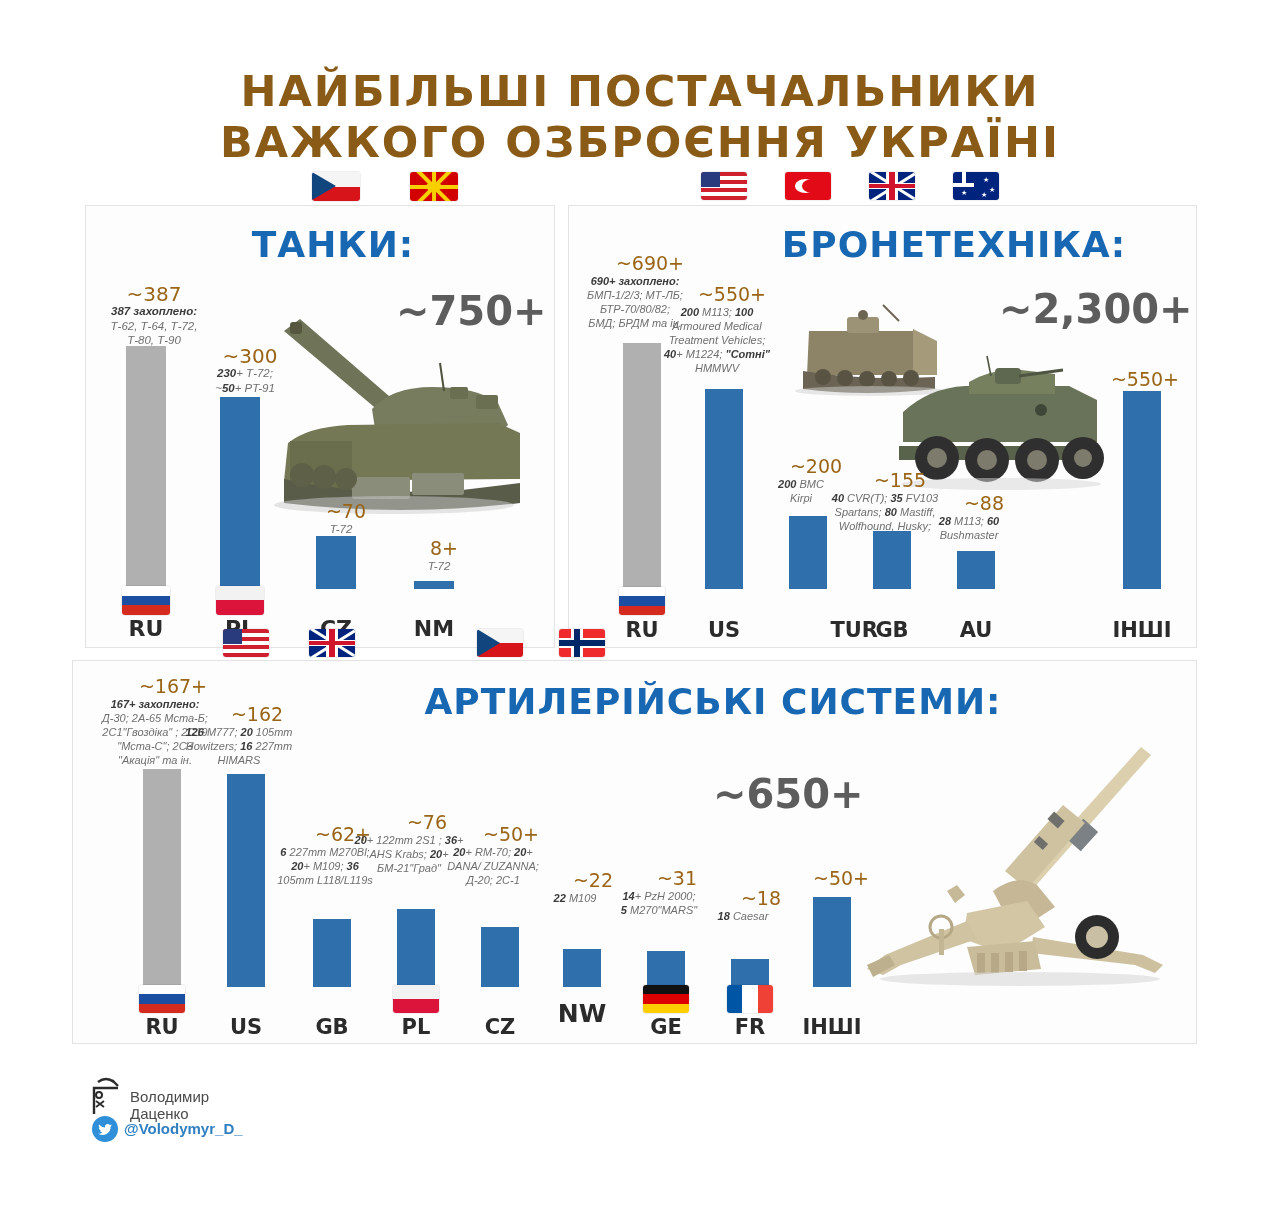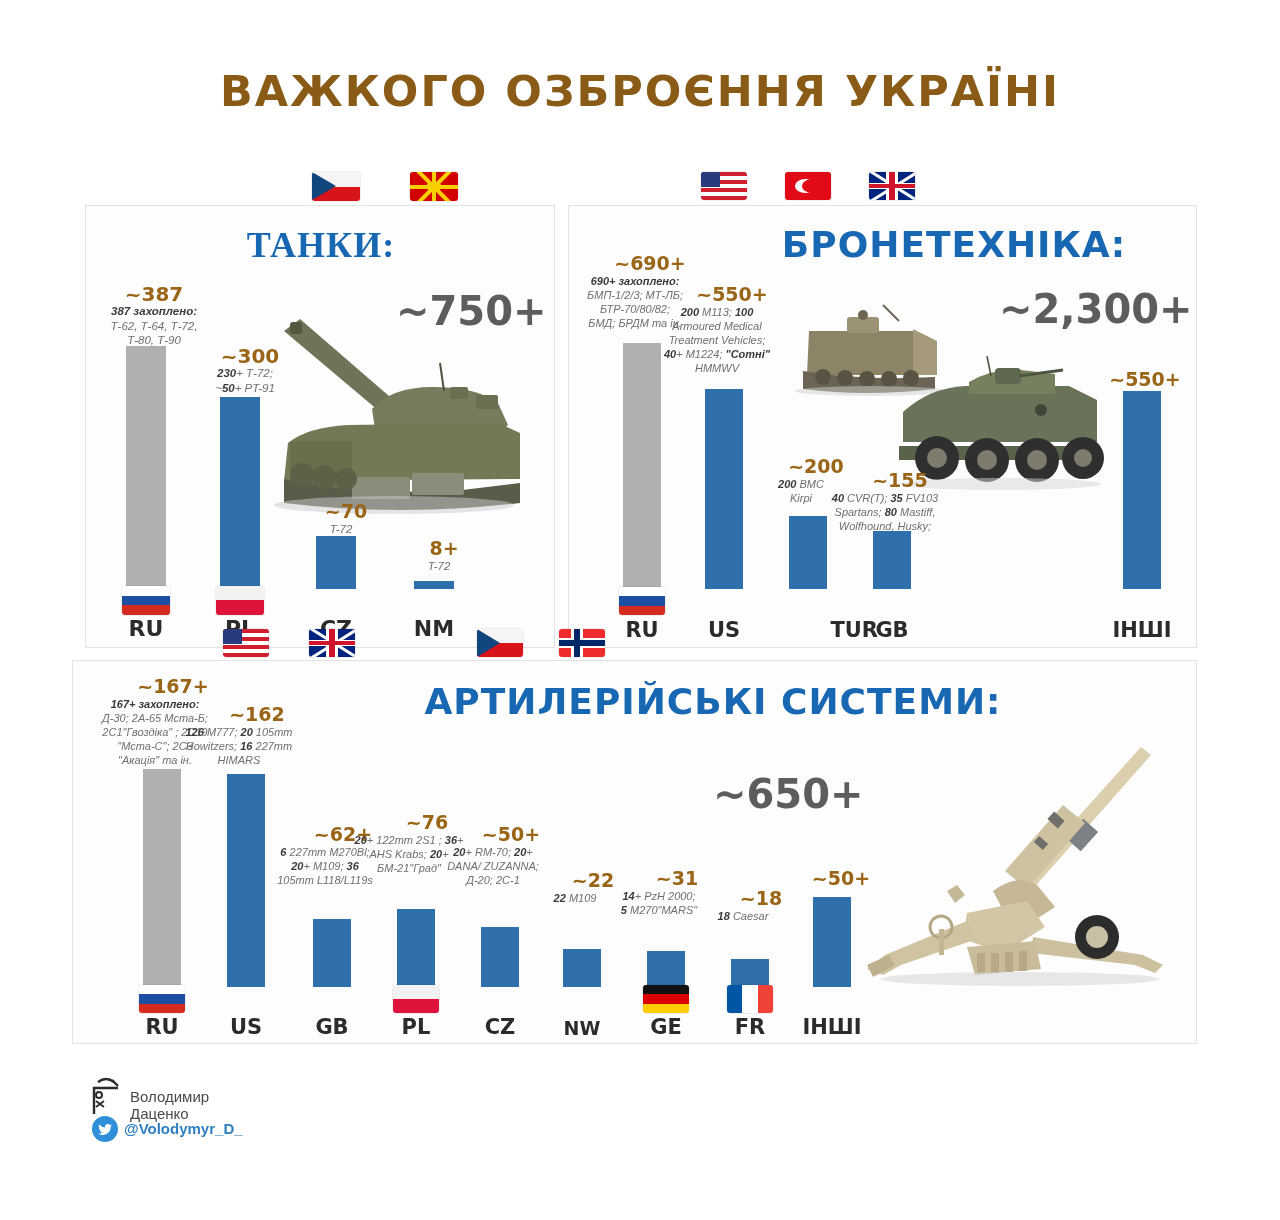--- a/index.html
+++ b/index.html
@@ -36,21 +36,21 @@
   #panel-armor{left:568px;top:205px;width:629px;height:443px;}
   #panel-arty{left:72px;top:660px;width:1125px;height:384px;}
 
   .sect-title{
     position:absolute;
     color:#1767b2;
     font-weight:bold;
     font-family:"DejaVu Sans", sans-serif;
     letter-spacing:1px;
   }
-  #title-tanks{left:0;top:18px;width:470px;text-align:center;font-size:36px;font-family:Liberation Serif, serif;}
+  #title-tanks{left:12px;top:18px;width:470px;text-align:center;font-size:36px;}
   #title-armor{left:150px;top:18px;width:470px;text-align:center;font-size:36px;}
   #title-arty{left:290px;top:20px;width:700px;text-align:center;font-size:36px;}
 
   .grand-total{
     position:absolute;
     color:#5d5d5d;
     font-weight:bold;
     font-family:"DejaVu Sans", sans-serif;
     font-size:40px;
     letter-spacing:0px;
@@ -61,21 +61,21 @@
 
   
   .bars{position:absolute;left:0;top:0;width:100%;height:100%;}
   .grp{position:absolute;bottom:0;}
 
   .num{
     position:absolute;
     width:260px;
     text-align:center;
     color:#9a6516;
-    font-weight:bold;
+    font-weight:normal;
     font-family:"DejaVu Sans", sans-serif;
     white-space:nowrap;
   }
   .detail{
     position:absolute;
     text-align:center;
     color:#6f6f6f;
     font-style:italic;
     font-family:"Liberation Sans", sans-serif;
     line-height:1.28;
@@ -150,20 +150,21 @@
   }
   .twitter{position:absolute;left:84px;top:50px;color:#2f7fc1;font-weight:bold;font-size:15px;}
   .logo-mark{position:absolute;left:0;top:4px;}
 </style>
 </head>
 <body>
 
 <div class="canvas">
 
   <div class="title">
+    <span>НАЙБІЛЬШІ ПОСТАЧАЛЬНИКИ</span>
     <span class="l2">ВАЖКОГО ОЗБРОЄННЯ УКРАЇНІ</span>
   </div>
 
   <div class="panel" id="panel-tanks">
     <div class="sect-title" id="title-tanks">ТАНКИ:</div>
     <div class="grand-total" id="total-tanks">~750+</div>
 
     <div class="photo" style="left:168px;top:85px;width:270px;height:235px;">
       <svg width="270" height="235" viewBox="0 0 270 235">
         <g>
@@ -318,20 +319,34 @@
           <i class="d1"></i>
             <i class="d2"></i>
             <i class="h"></i>
             <i class="v"></i>
             <i class="hr"></i>
             <i class="vr"></i>
         </div>
         <div class="cc" style="left:-33px;bottom:5px;width:140px;font-size:21px;">GB</div>
       </div>
 
+      <div class="grp" style="left:370px;width:90px;height:443px;">
+        <div class="num" style="left:-85px;top:288px;font-size:19px;">~88</div>
+        <div class="detail" style="left:-70px;top:310px;width:200px;font-size:11px;"><b>28</b> M113; <b>60</b><br>Bushmaster</div>
+        <div class="bar" style="left:18px;width:38px;height:38px;bottom:58px;"></div>
+        <div class="flag f-au" style="left:14px;bottom:32px;width:46px;height:28px;">
+          <i class="ujw" style="left:0;top:11px;width:21px;height:4px;"></i>
+          <i class="ujw" style="left:9px;top:0;width:4px;height:15px;"></i>
+          <span class="star" style="left:8px;top:17px;">★</span>
+          <span class="star" style="left:30px;top:4px;">★</span>
+          <span class="star" style="left:36px;top:14px;">★</span>
+          <span class="star" style="left:28px;top:19px;">★</span>
+        </div>
+        <div class="cc" style="left:-33px;bottom:5px;width:140px;font-size:21px;">AU</div>
+      </div>
 
 
       <div class="grp" style="left:536px;width:90px;height:443px;">
         <div class="num" style="left:-90px;top:164px;font-size:19px;">~550+</div>
         <div class="bar" style="left:18px;width:38px;height:198px;bottom:58px;"></div>
         <div class="cc" style="left:-33px;bottom:5px;width:140px;font-size:21px;">ІНШІ</div>
       </div>
     </div>
   </div>
 
@@ -434,21 +449,21 @@
       <div class="grp" style="left:472px;width:88px;height:384px;">
         <div class="num" style="left:-82px;top:210px;font-size:19px;">~22</div>
         <div class="detail" style="left:-72px;top:232px;width:204px;font-size:11px;"><b>22</b> M109</div>
         <div class="bar" style="left:18px;width:38px;height:38px;bottom:56px;"></div>
         <div class="flag f-nw" style="left:14px;bottom:30px;width:46px;height:28px;">
           <i class="hw"></i>
             <i class="vw"></i>
             <i class="hb"></i>
             <i class="vb"></i>
         </div>
-        <div class="cc" style="left:-33px;bottom:4px;width:140px;font-size:19px;">NW</div>
+        <div class="cc" style="left:-33px;bottom:15px;width:140px;font-size:25px;">NW</div>
       </div>
 
       <div class="grp" style="left:556px;width:88px;height:384px;">
         <div class="num" style="left:-82px;top:208px;font-size:19px;">~31</div>
         <div class="detail" style="left:-72px;top:230px;width:204px;font-size:11px;"><b>14</b>+ PzH 2000;<br><b>5</b> M270"MARS"</div>
         <div class="bar" style="left:18px;width:38px;height:36px;bottom:56px;"></div>
         <div class="flag f-ge" style="left:14px;bottom:30px;width:46px;height:28px;"></div>
         <div class="cc" style="left:-33px;bottom:4px;width:140px;font-size:21px;">GE</div>
       </div>
 

